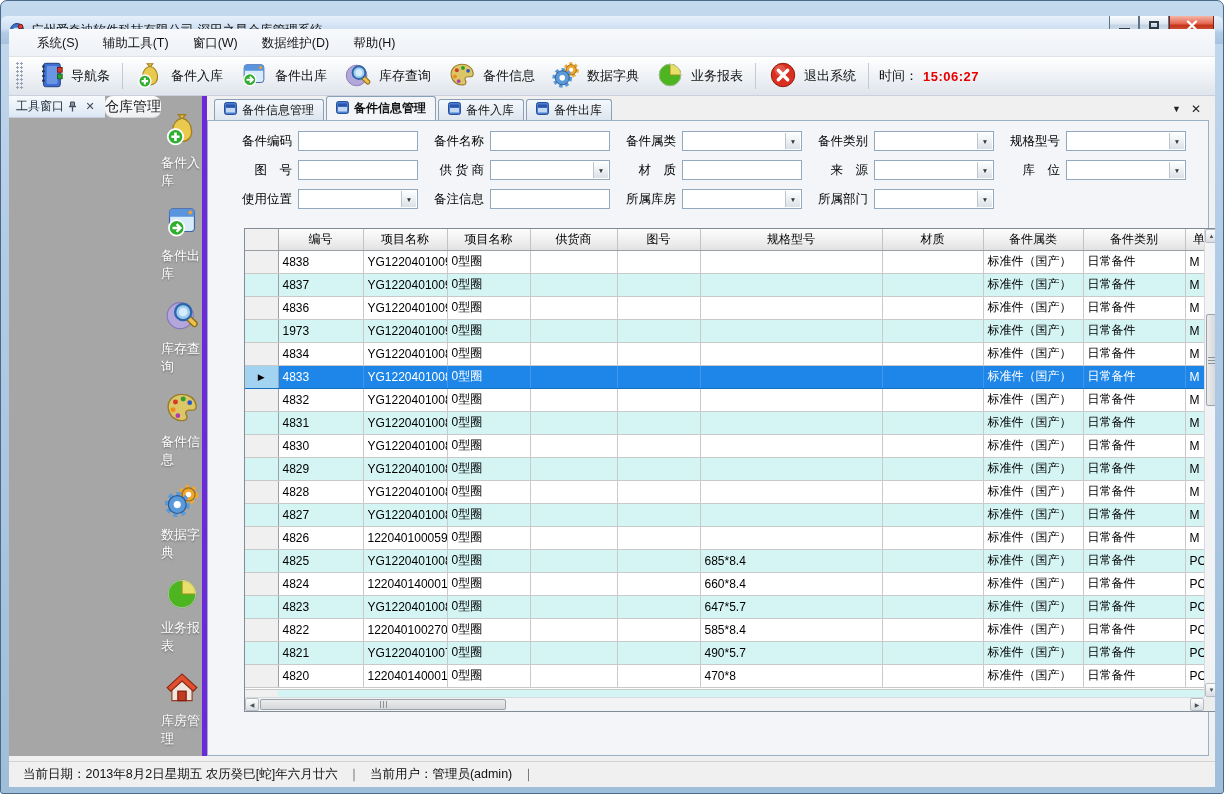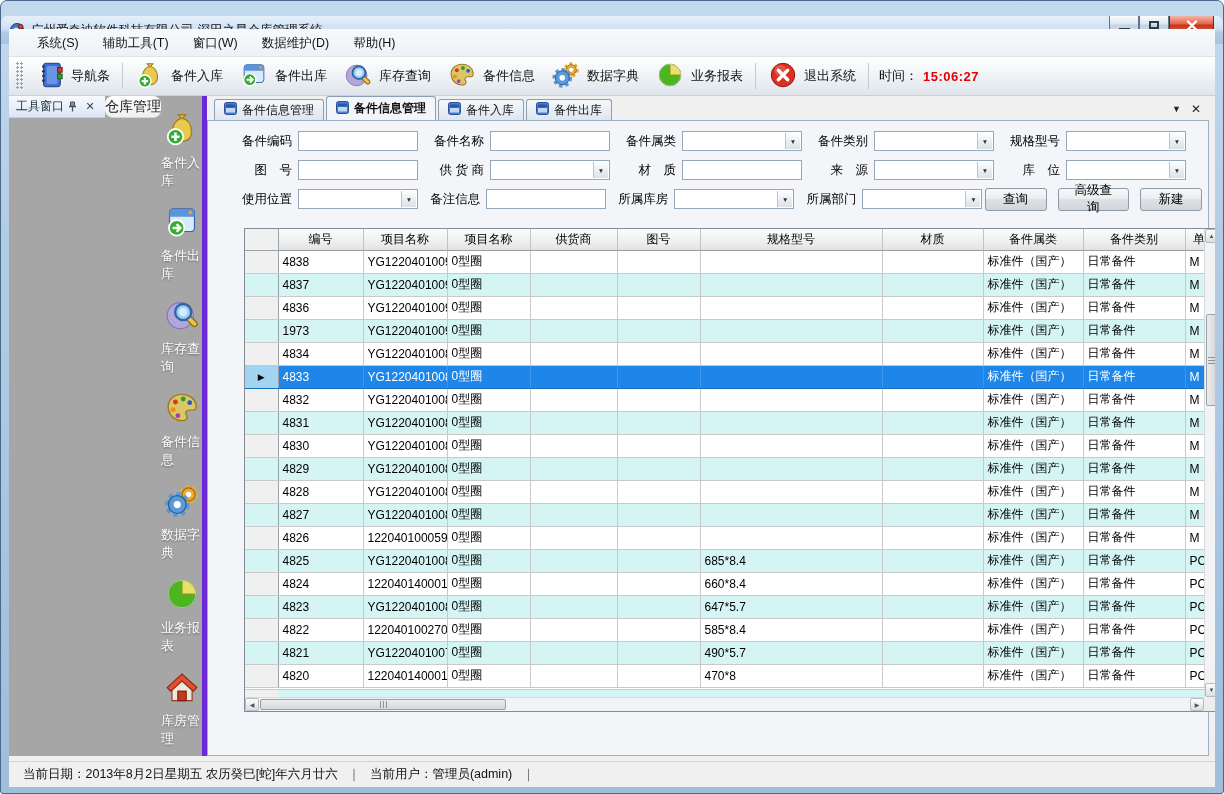--- a/index.html
+++ b/index.html
@@ -441,25 +441,20 @@
                   <div class="combo">
                     <span class="arr">▼</span>
                   </div>
                 </div>
               <div class="fg">
                   <span class="flabel">所属部门</span>
                   <div class="combo">
                     <span class="arr">▼</span>
                   </div>
                 </div>
-              <div class="fbtns">
-                <button class="btn">查询</button>
-                <button class="btn">高级查询</button>
-                <button class="btn">新建</button>
-              </div>
             </div>
           </div>
 
           <div class="gridwrap">
             <div class="gridclip">
               <table class="grid">
                 <colgroup>
                     <col style="width: 33px;">
                     <col style="width: 85px;">
                     <col style="width: 84px;">

